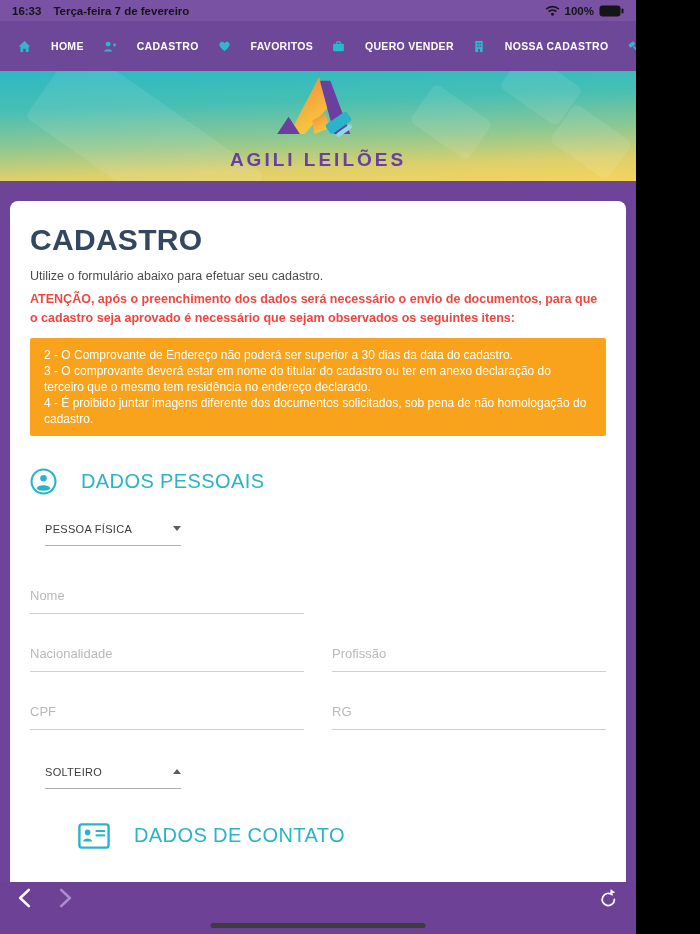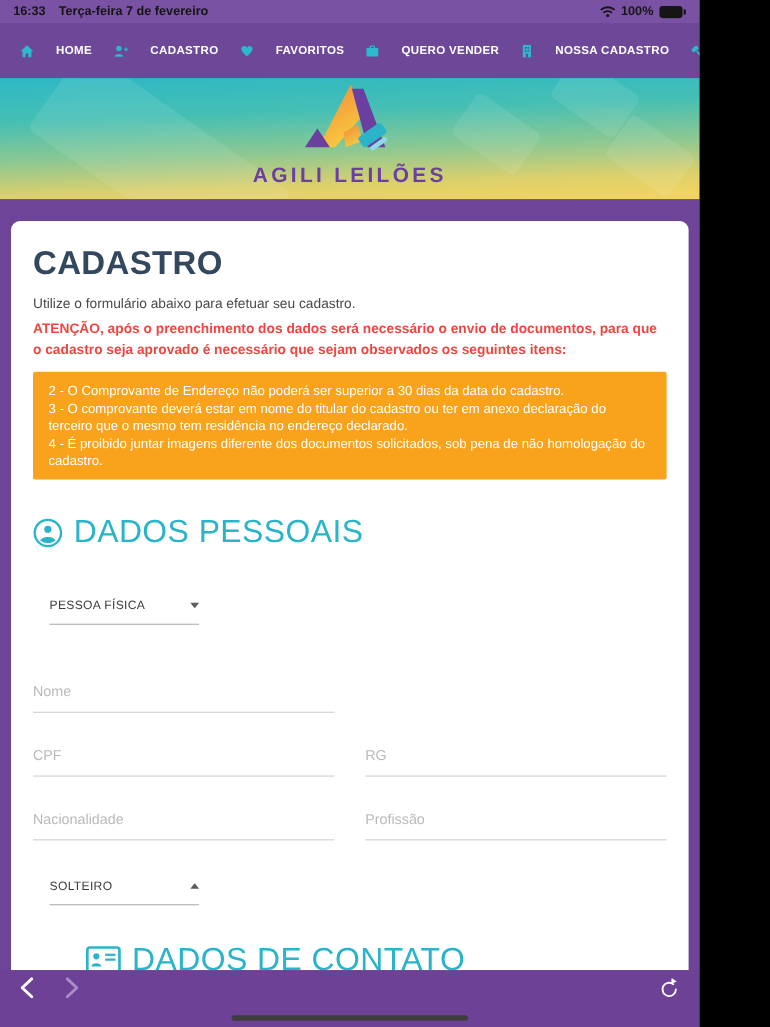--- a/index.html
+++ b/index.html
@@ -33,30 +33,30 @@
 
   
   .body-bg { flex:1 1 auto; background:#6d4497; padding:20px 10px 0; min-height:0; }
   .card { background:#fff; border-radius:8px 8px 0 0; height:100%; padding:22px 20px 0; box-sizing:border-box; overflow:hidden; }
 
   h1.page-title { margin:0 0 12px; font-size:30px; font-weight:700; color:#33475f; letter-spacing:.3px; }
   .intro { margin:0 0 7px; font-size:12.5px; color:#4a4a4a; }
   .warning { margin:0 0 9px; font-size:12.5px; font-weight:700; color:#ef4641; line-height:1.55; }
   .notice { background:#f9a21b; color:#fff; font-size:12px; line-height:16px; padding:9px 14px; border-radius:2px; }
 
-  .section-head { display:flex; align-items:center; gap:10px; color:#2ab4c9; font-size:29px; font-weight:500; letter-spacing:.4px; margin-top:32px; }
+  .section-head { display:flex; align-items:center; gap:24px; color:#2ab4c9; font-size:20px; font-weight:500; letter-spacing:.4px; margin-top:32px; }
   .section-head svg { display:block; flex:0 0 auto; }
 
-  .select-field { width:136px; margin:44px 0 0 15px; border-bottom:1px solid #aeaeae; padding-bottom:10px; display:flex; justify-content:space-between; align-items:center; cursor:pointer; }
+  .select-field { width:136px; margin:28px 0 0 15px; border-bottom:1px solid #aeaeae; padding-bottom:10px; display:flex; justify-content:space-between; align-items:center; cursor:pointer; }
   .select-field .sel-val { font-size:11px; color:#3c3c3c; letter-spacing:.3px; }
   .caret-down { width:0; height:0; border-left:4px solid transparent; border-right:4px solid transparent; border-top:5px solid #5c5c5c; }
   .caret-up   { width:0; height:0; border-left:4px solid transparent; border-right:4px solid transparent; border-bottom:5px solid #5c5c5c; }
 
   .grid { display:grid; grid-template-columns:1fr 1fr; column-gap:28px; }
-  .field { margin-top:52px; border-bottom:1px solid #cfcfcf; padding-bottom:9px; }
+  .field { margin-top:40px; border-bottom:1px solid #cfcfcf; padding-bottom:9px; }
   .field input { border:none; outline:none; width:100%; font-size:13px; color:#3f3f3f; background:transparent; font-family:"Liberation Sans", sans-serif; padding:0; }
   .field input::placeholder { color:#b9b9b9; opacity:1; }
   .grid.r2 .field { margin-top:30px; }
 
   
   .toolbar { height:46px; background:#6d4196; flex:0 0 auto; display:flex; align-items:flex-start; padding:6px 18px 0; position:relative; }
   .tb-btn { cursor:pointer; display:flex; align-items:center; }
   .tb-fwd { margin-left:28px; }
   .tb-reload { margin-left:auto; }
   .home-indicator { position:absolute; left:50%; bottom:6px; transform:translateX(-50%); width:215px; height:5px; border-radius:3px; background:#3d3d3d; cursor:grab; }
@@ -203,26 +203,26 @@
 
       <div class="select-field">
         <span class="sel-val">PESSOA FÍSICA</span>
         <span class="caret-down"></span>
       </div>
 
       <div class="grid">
         <div class="field"><input placeholder="Nome" style=""></div>
       </div>
       <div class="grid r2">
+        <div class="field"><input placeholder="Nacionalidade" style=""></div>
+        <div class="field"><input placeholder="Profissão" style=""></div>
+      </div>
+      <div class="grid r2">
         <div class="field"><input placeholder="CPF" style=""></div>
         <div class="field"><input placeholder="RG" style=""></div>
-      </div>
-      <div class="grid r2">
-        <div class="field"><input placeholder="Nacionalidade" style=""></div>
-        <div class="field"><input placeholder="Profissão" style=""></div>
       </div>
 
       <div class="select-field" style="margin-top:36px;">
         <span class="sel-val">SOLTEIRO</span>
         <span class="caret-up"></span>
       </div>
 
       <div class="section-head" style="margin-top:34px;padding-left:48px;">
         <svg width="32" height="26" viewBox="0 0 32 26">
           <rect x="1.4" y="1.4" width="29.2" height="23.2" rx="2.4" stroke="#2ab4c9" stroke-width="2.4" fill="none"></rect>

